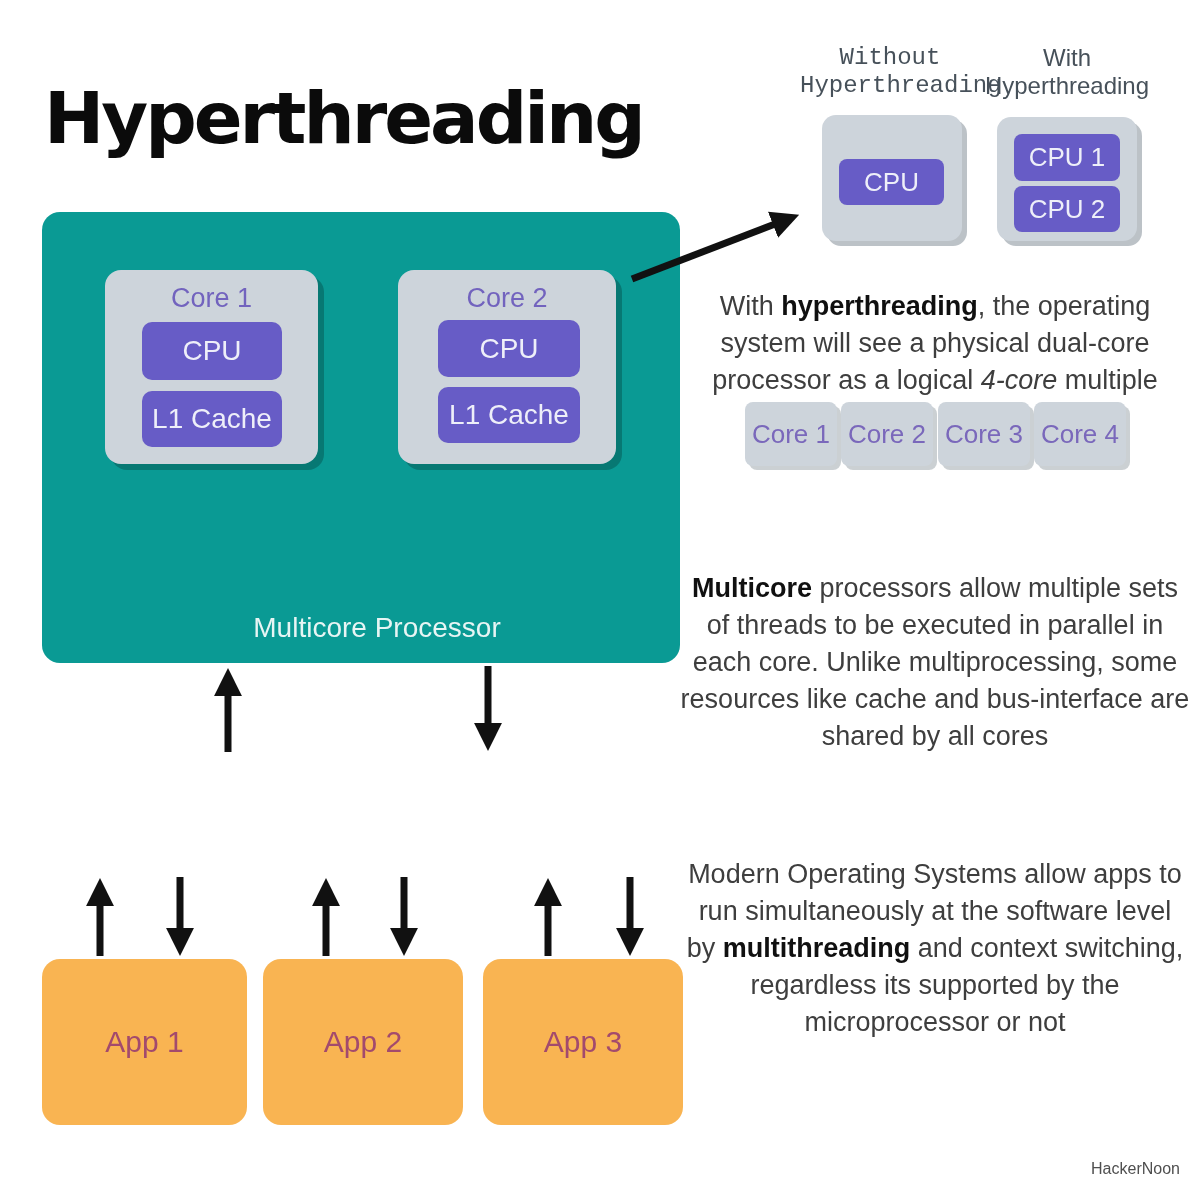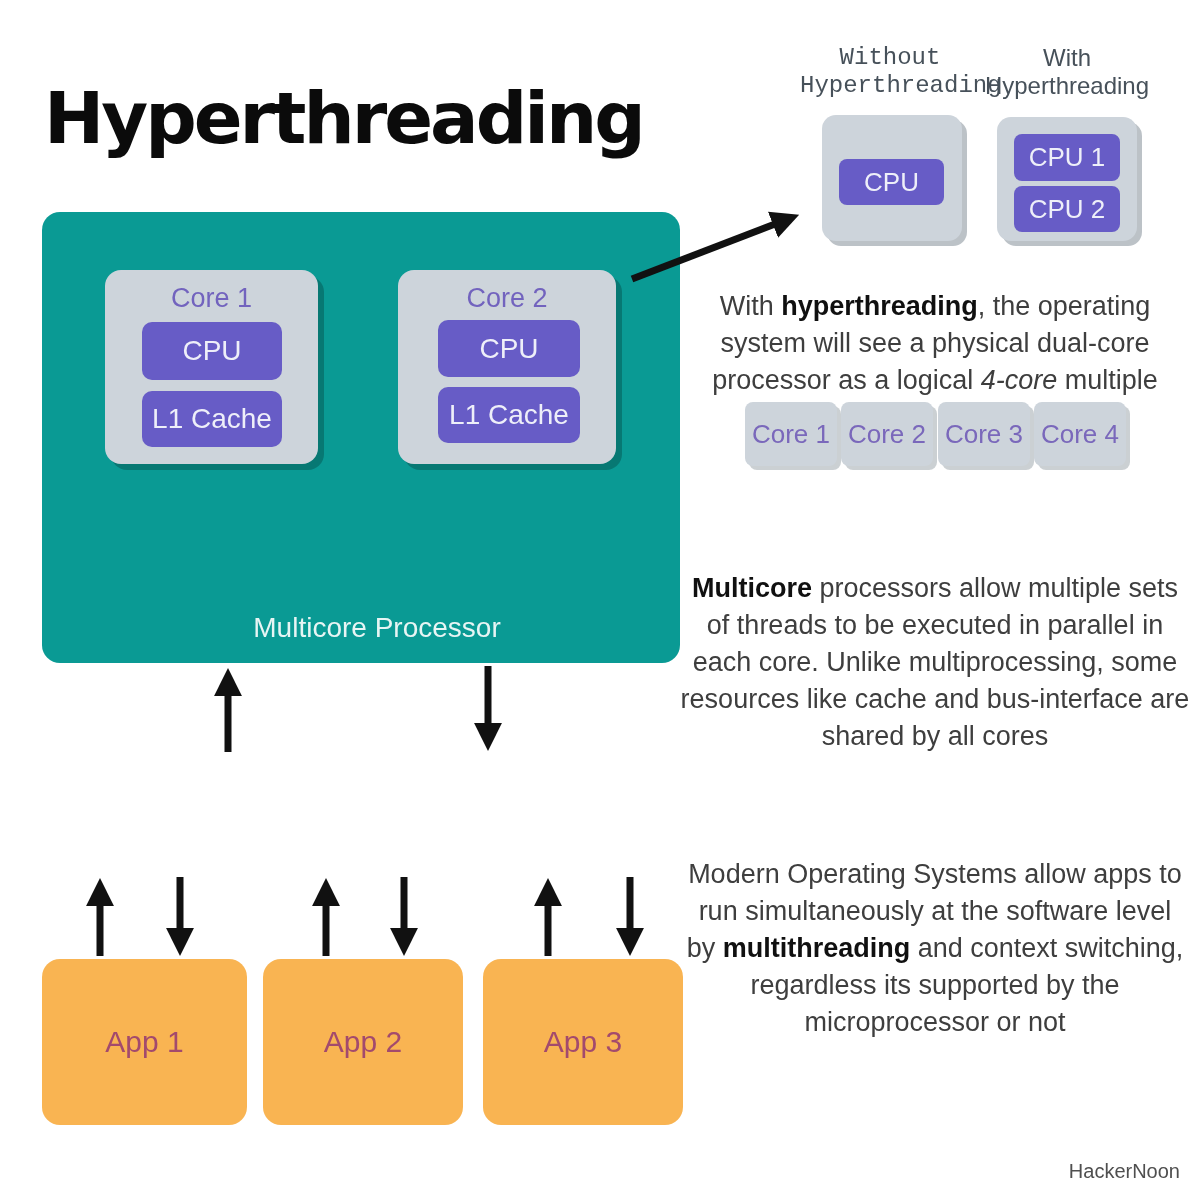--- a/index.html
+++ b/index.html
@@ -43,21 +43,21 @@
     box-shadow:4px 4px 0 rgba(106,120,130,0.35);
   }
 
   
   .osbox{background:#6B60CA;border-radius:16px;color:#EEF0FA;font-size:29px;}
   .appbox{background:#F9B452;border-radius:18px;color:#A34A6D;font-size:30px;}
 
   
   .para{color:#3E3E3E;font-size:27px;line-height:37px;text-align:center;}
   .para b{color:#101010;}
-  .credit{color:#4F4F4F;font-size:20px;text-align:right;}
+  .credit{color:#4F4F4F;font-size:16px;text-align:right;}
 
   svg.arrows{position:absolute;left:0;top:0;pointer-events:none;}
 </style>
 </head>
 <body>
 
 <div id="canvas">
 
   <div class="abs title" style="left:44px;top:82px;">Hyperthreading</div>
 

